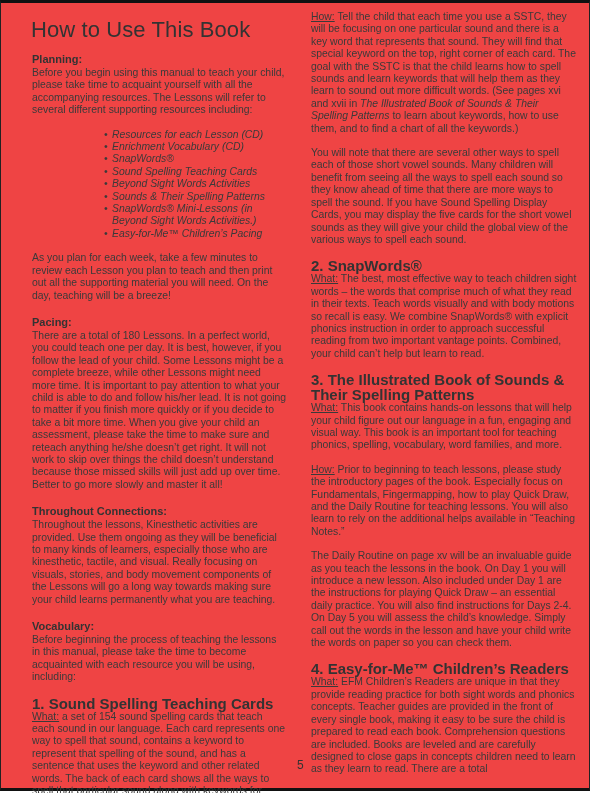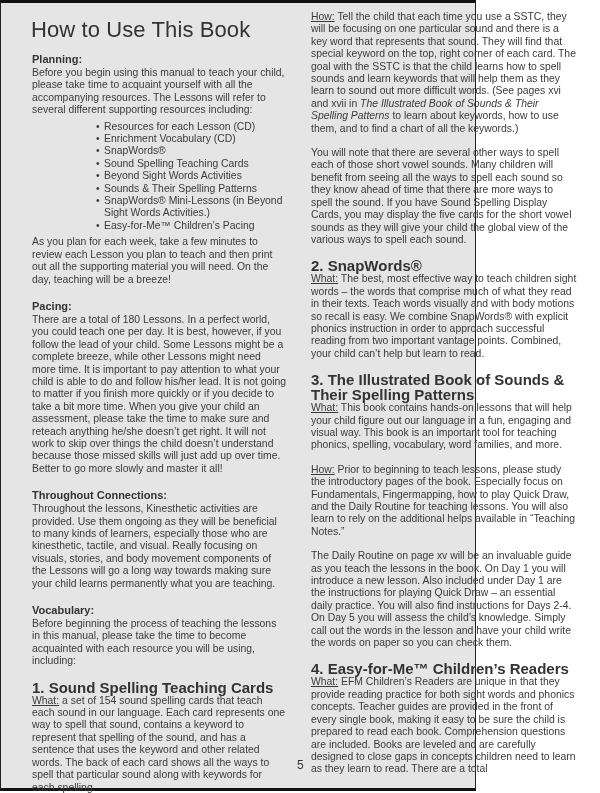--- a/index.html
+++ b/index.html
@@ -1,34 +1,34 @@
 <!DOCTYPE html>
 <html><head>
 <meta charset="utf-8">
 <style>
   html, body { margin: 0; padding: 0; }
   body { width: 600px; height: 793px; background: #ffffff; overflow: hidden; }
   .page {
-    position: relative; width: 476px; height: 791px;
+    position: relative; width: 590px; height: 791px;
     border: 1px solid #222; border-top: 3px solid #111; border-bottom: 3px solid #111;
-    box-sizing: border-box; background: #e5e5e5;
+    box-sizing: border-box; background: #ef4444;
     font-family: "Liberation Sans", sans-serif; color: #333;
   }
   .title {
     position: absolute; left: 30px; top: 14px;
     font-size: 22px; color: #333; letter-spacing: 0.1px;
   }
   .col { position: absolute; font-size: 10.4px; line-height: 12.4px; color: #3a3a3a; }
   .col.left { left: 31px; top: 48px; width: 255px; }
   .col.right { left: 310px; top: 8px; width: 266px; }
   h2 { font-size: 11px; font-weight: bold; margin: 0; line-height: 16px; color: #333; }
   h3 { font-size: 15px; font-weight: bold; margin: 0; line-height: 15px; color: #333; }
   p { margin: 0; }
   .gap { height: 12px; }
-  ul { margin: 4px; padding: 0 0 0 60px; list-style: none; }
+  ul { margin: 12px; padding: 0 0 0 60px; list-style: none; font-style: italic; }
   li { position: relative; padding-left: 8px; }
   li::before { content: "\2022"; position: absolute; left: 0; }
   .u { text-decoration: underline; }
   .pg { position: absolute; left: 296px; top: 755px; font-size: 12px; color: #333; }
 </style>
 </head>
 <body>
 
 <div class="page">
   <div class="title">How to Use This Book</div>

